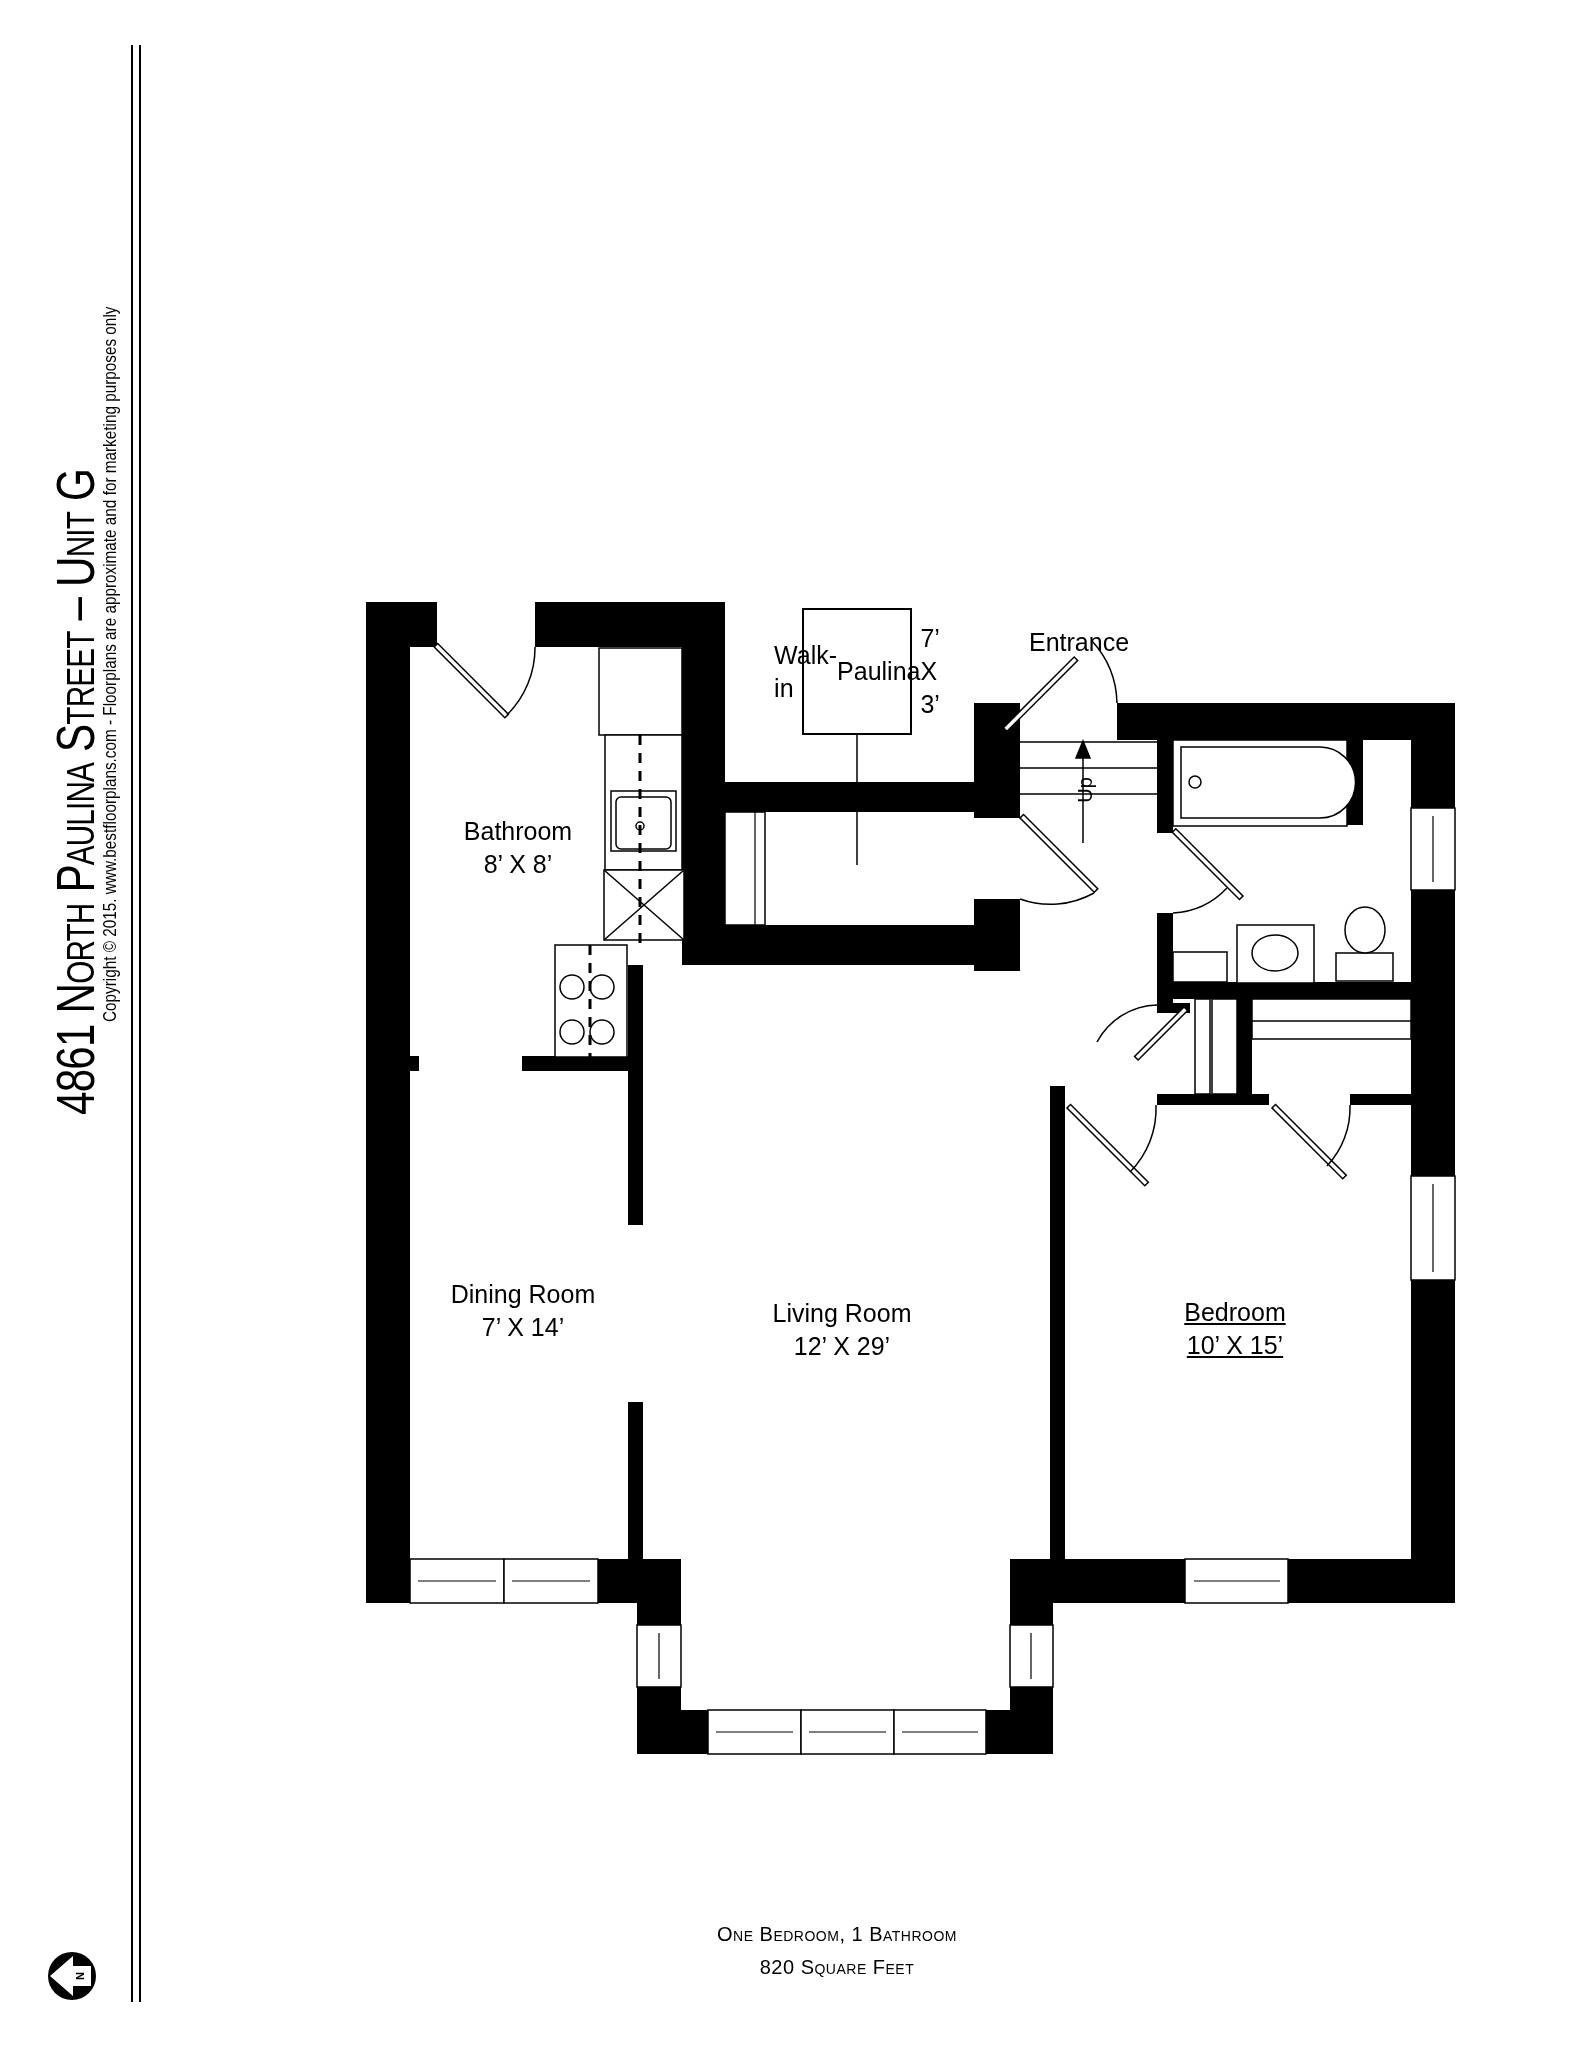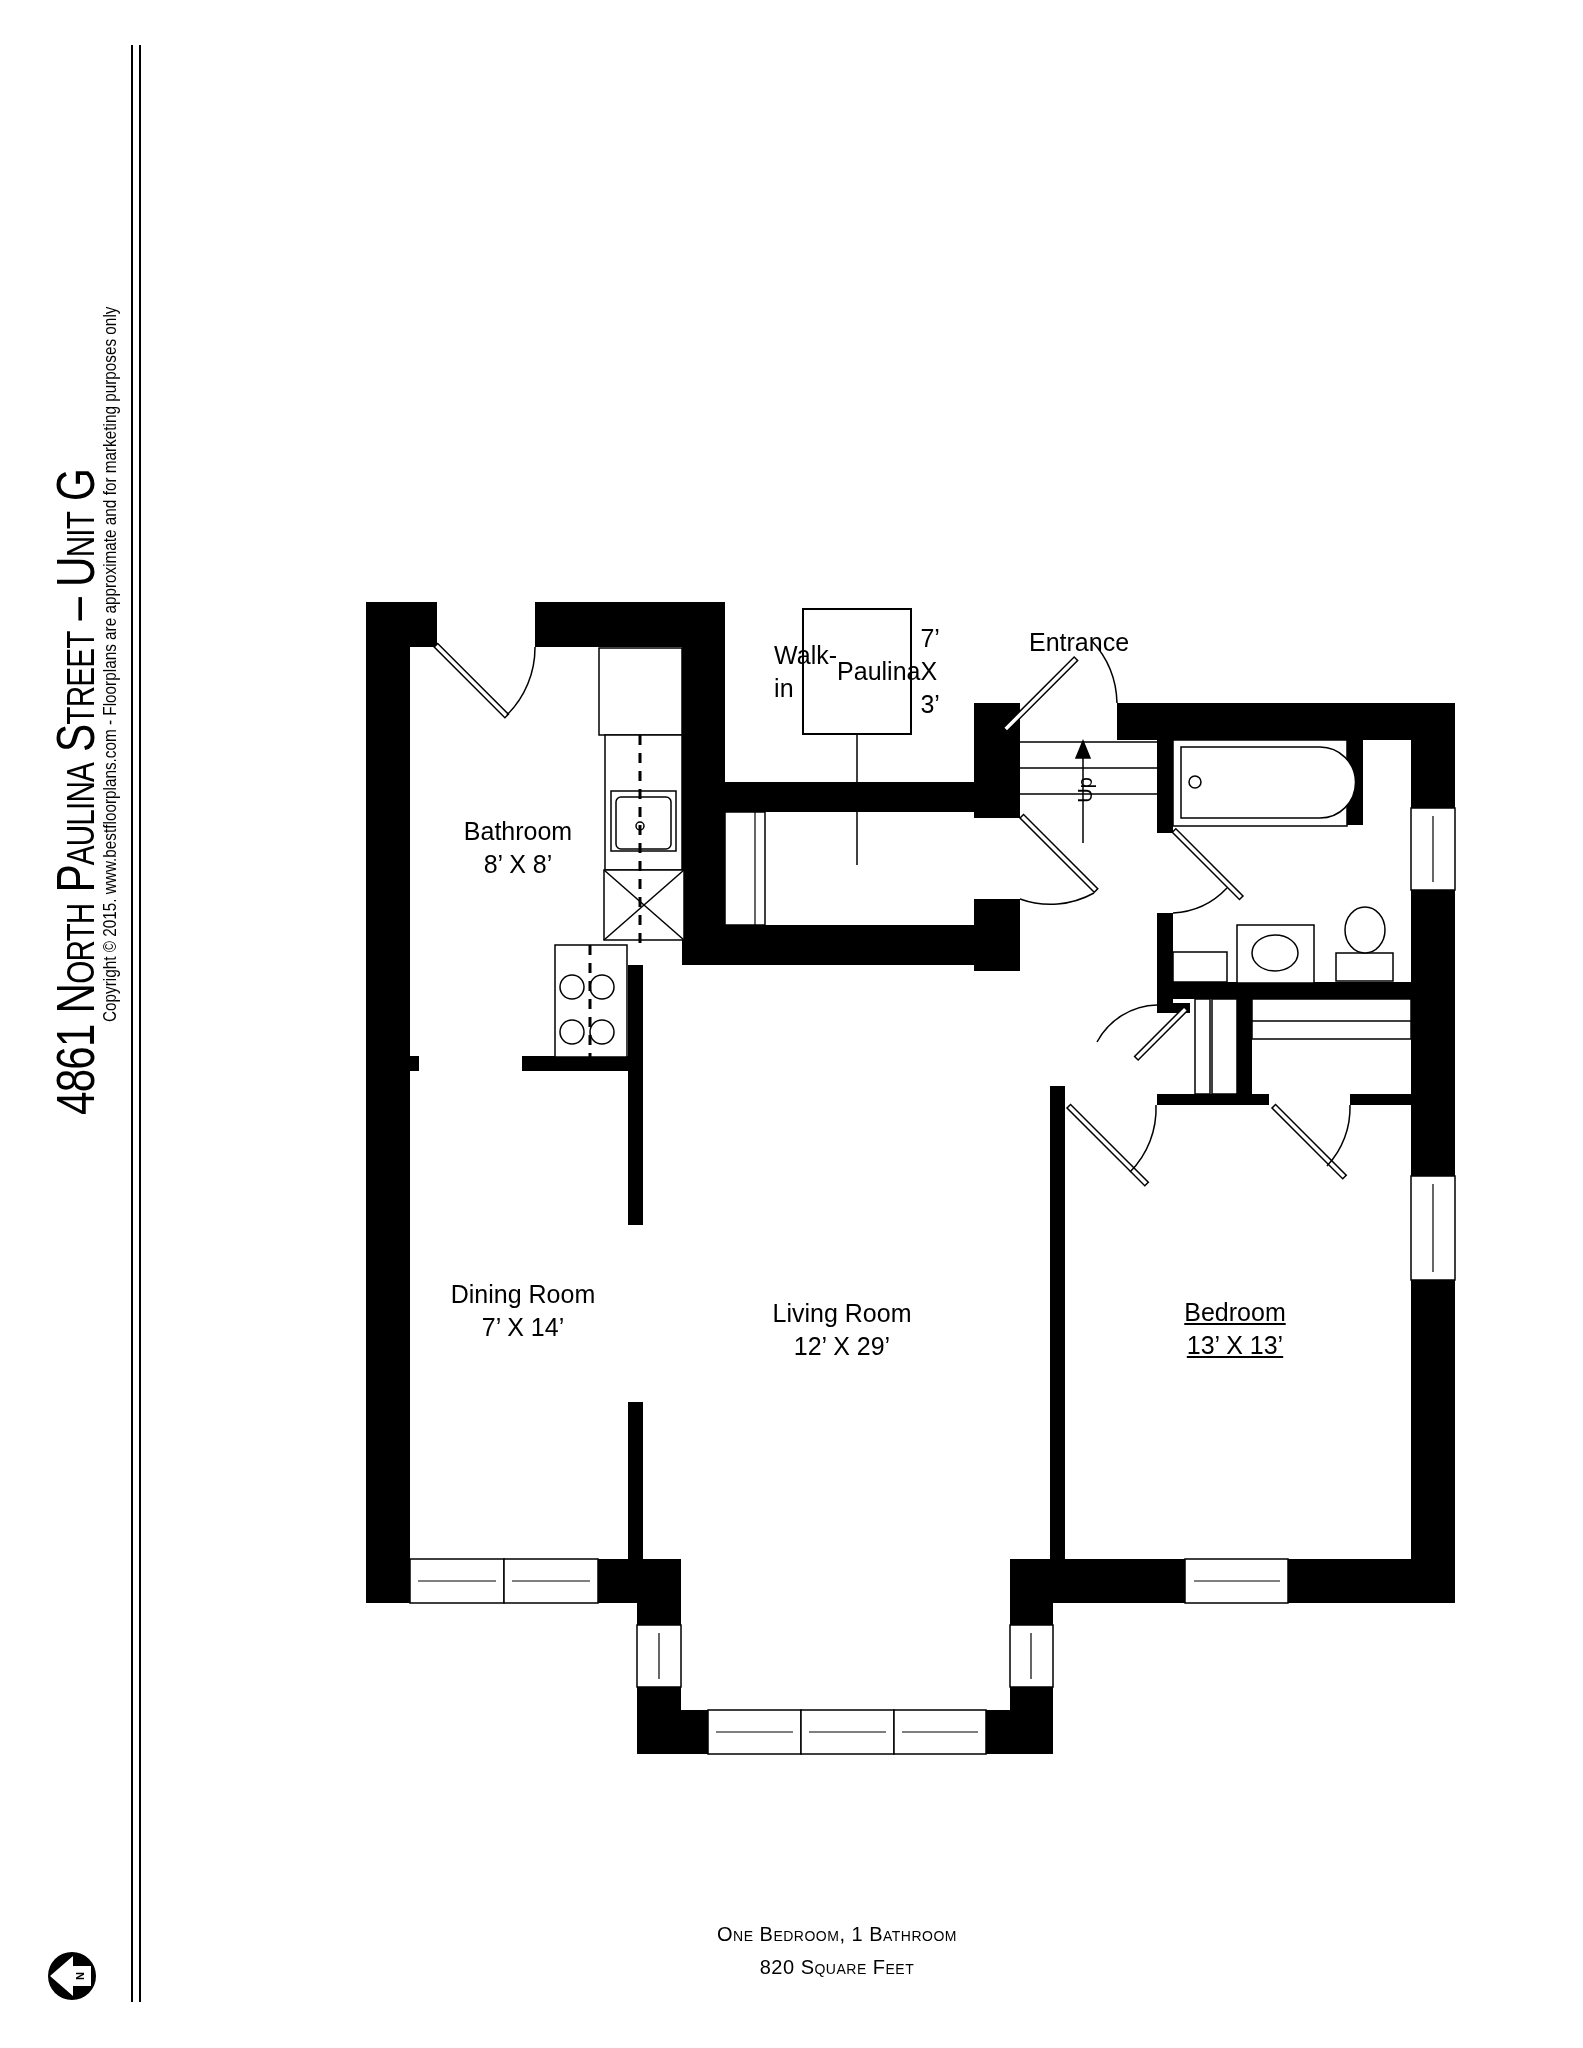--- a/index.html
+++ b/index.html
@@ -198,19 +198,19 @@
 <div class="label" style="left:523px; top:1278px;">
   <div>Dining Room</div>
   <div>7’ X 14’</div>
 </div>
 <div class="label" style="left:842px; top:1297px;">
   <div>Living Room</div>
   <div>12’ X 29’</div>
 </div>
 <div class="label" style="left:1235px; top:1296px;text-decoration:underline;">
   <div>Bedroom</div>
-  <div>13’ X 13’</div>
+  <div>10’ X 15’</div>
 </div>
 
 <div class="footer">
   <div>One Bedroom, 1 Bathroom</div>
   <div>820 Square Feet</div>
 </div>
 
 </body></html>

